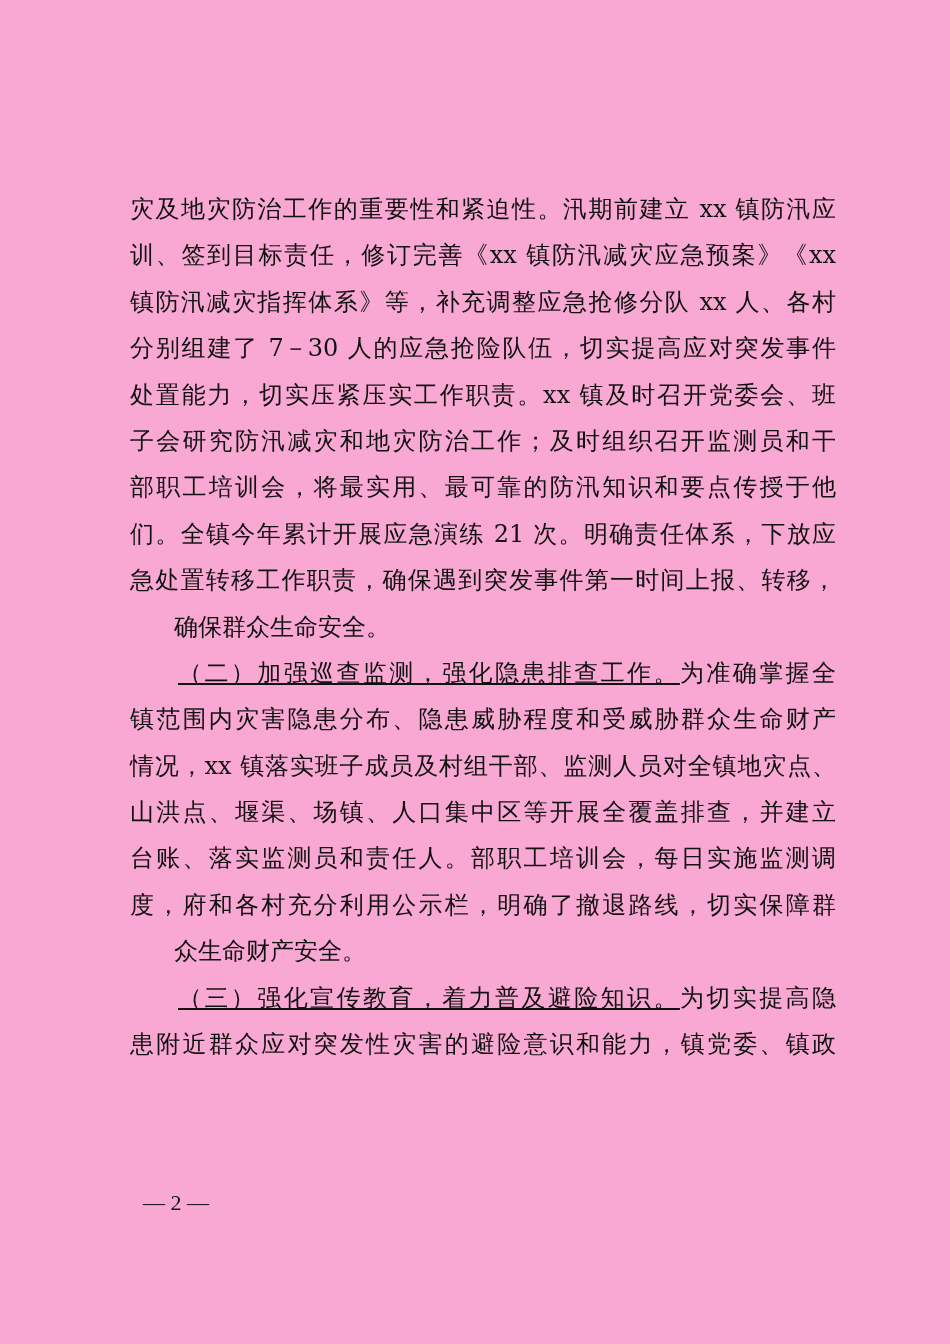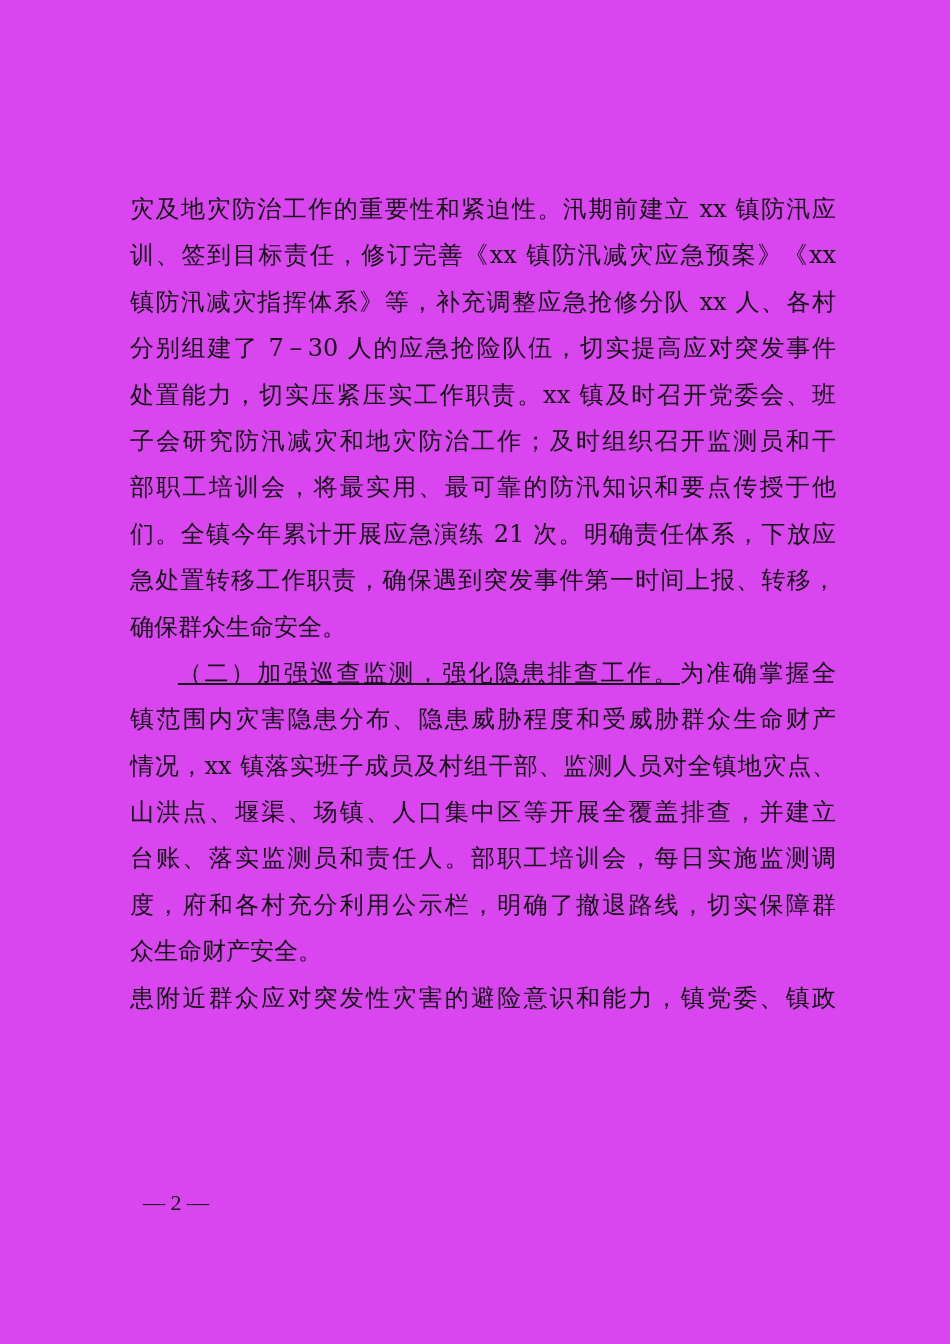--- a/index.html
+++ b/index.html
@@ -13,39 +13,40 @@
     position: relative;
     overflow: hidden;
     font-family: "DejaVu Serif", "Liberation Serif", serif;
     color: #111111;
   }
   .page {
     position: absolute;
     left: 0; top: 0;
     width: 950px;
     height: 1344px;
-    background: #d946ef;
+    background: #f9a8d4;
   }
   .body-text {
     position: absolute;
     left: 130px;
     top: 186px;
     width: 706px;
   }
   .line {
     height: 46.4px;
     line-height: 46.4px;
     font-size: 24px;
     white-space: nowrap;
     text-align: justify;
     text-align-last: justify;
     letter-spacing: 0;
   }
   .line.last {
     text-align-last: left;
+    margin-left: 44px;
   }
   .line.indent {
     padding-left: 48px;
   }
   .heading-run {
     font-weight: normal;
     text-decoration: underline;
   }
   .page-number {
     position: absolute;
@@ -75,17 +76,18 @@
     <div class="line last">确保群众生命安全。</div>
 
     <div class="line indent"><span class="heading-run">（二）加强巡查监测，强化隐患排查工作。</span><span>为准确掌握全</span></div>
     <div class="line">镇范围内灾害隐患分布、隐患威胁程度和受威胁群众生命财产</div>
     <div class="line">情况，xx 镇落实班子成员及村组干部、监测人员对全镇地灾点、</div>
     <div class="line">山洪点、堰渠、场镇、人口集中区等开展全覆盖排查，并建立</div>
     <div class="line">台账、落实监测员和责任人。部职工培训会，每日实施监测调</div>
     <div class="line">度，府和各村充分利用公示栏，明确了撤退路线，切实保障群</div>
     <div class="line last">众生命财产安全。</div>
 
+    <div class="line indent"><span class="heading-run">（三）强化宣传教育，着力普及避险知识。</span><span>为切实提高隐</span></div>
     <div class="line">患附近群众应对突发性灾害的避险意识和能力，镇党委、镇政</div>
   </div>
 
   <div class="page-number">— 2 —</div>
 </div>
 
 </body></html>

